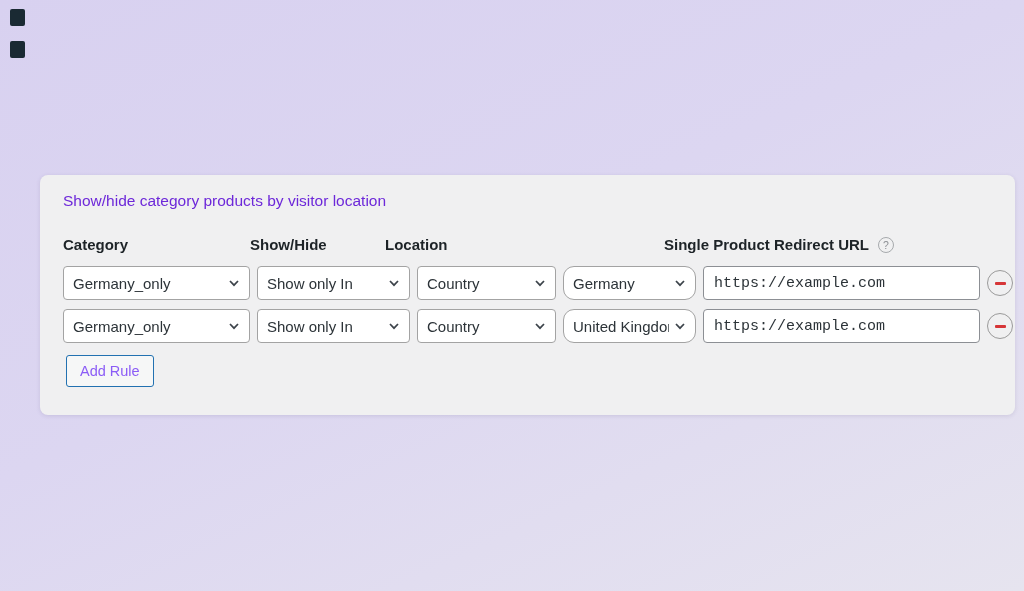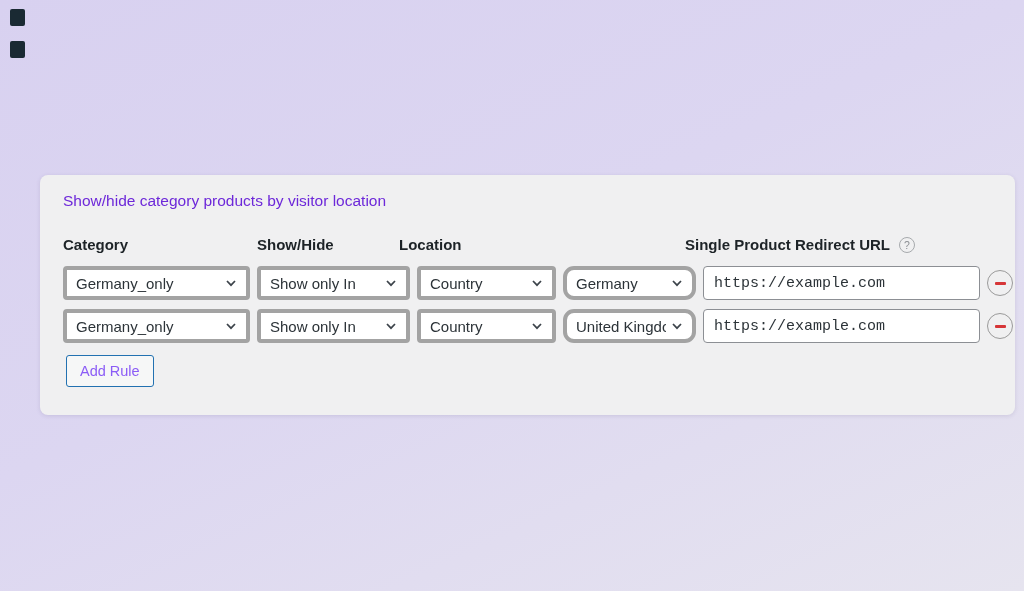--- a/index.html
+++ b/index.html
@@ -41,21 +41,20 @@
     top: 16px;
     font-size: 15.5px;
     line-height: 20px;
     color: #6d28d9;
   }
   .header-row {
     position: absolute;
     left: 23px;
     top: 60px;
     display: flex;
-    gap: 7px;
     align-items: center;
     text-align: center;
   }
   .header-cell {
     font-size: 15px;
     font-weight: bold;
     color: #1d2327;
     line-height: 20px;
     white-space: nowrap;
     display: flex;
@@ -86,21 +85,21 @@
     display: flex;
     gap: 7px;
     align-items: center;
     height: 34px;
   }
   .rule-row.r1 { top: 91px; }
   .rule-row.r2 { top: 134px; }
   .select {
     height: 34px;
     background: #ffffff;
-    border: 4px solid #a3a3a3;
+    border: 1px solid #a3a3a3;
     border-radius: 4px;
     display: flex;
     align-items: center;
     justify-content: space-between;
     padding: 0 8px 0 9px;
     color: #2c3338;
     font-size: 15px;
     cursor: pointer;
     flex: 0 0 auto;
   }

